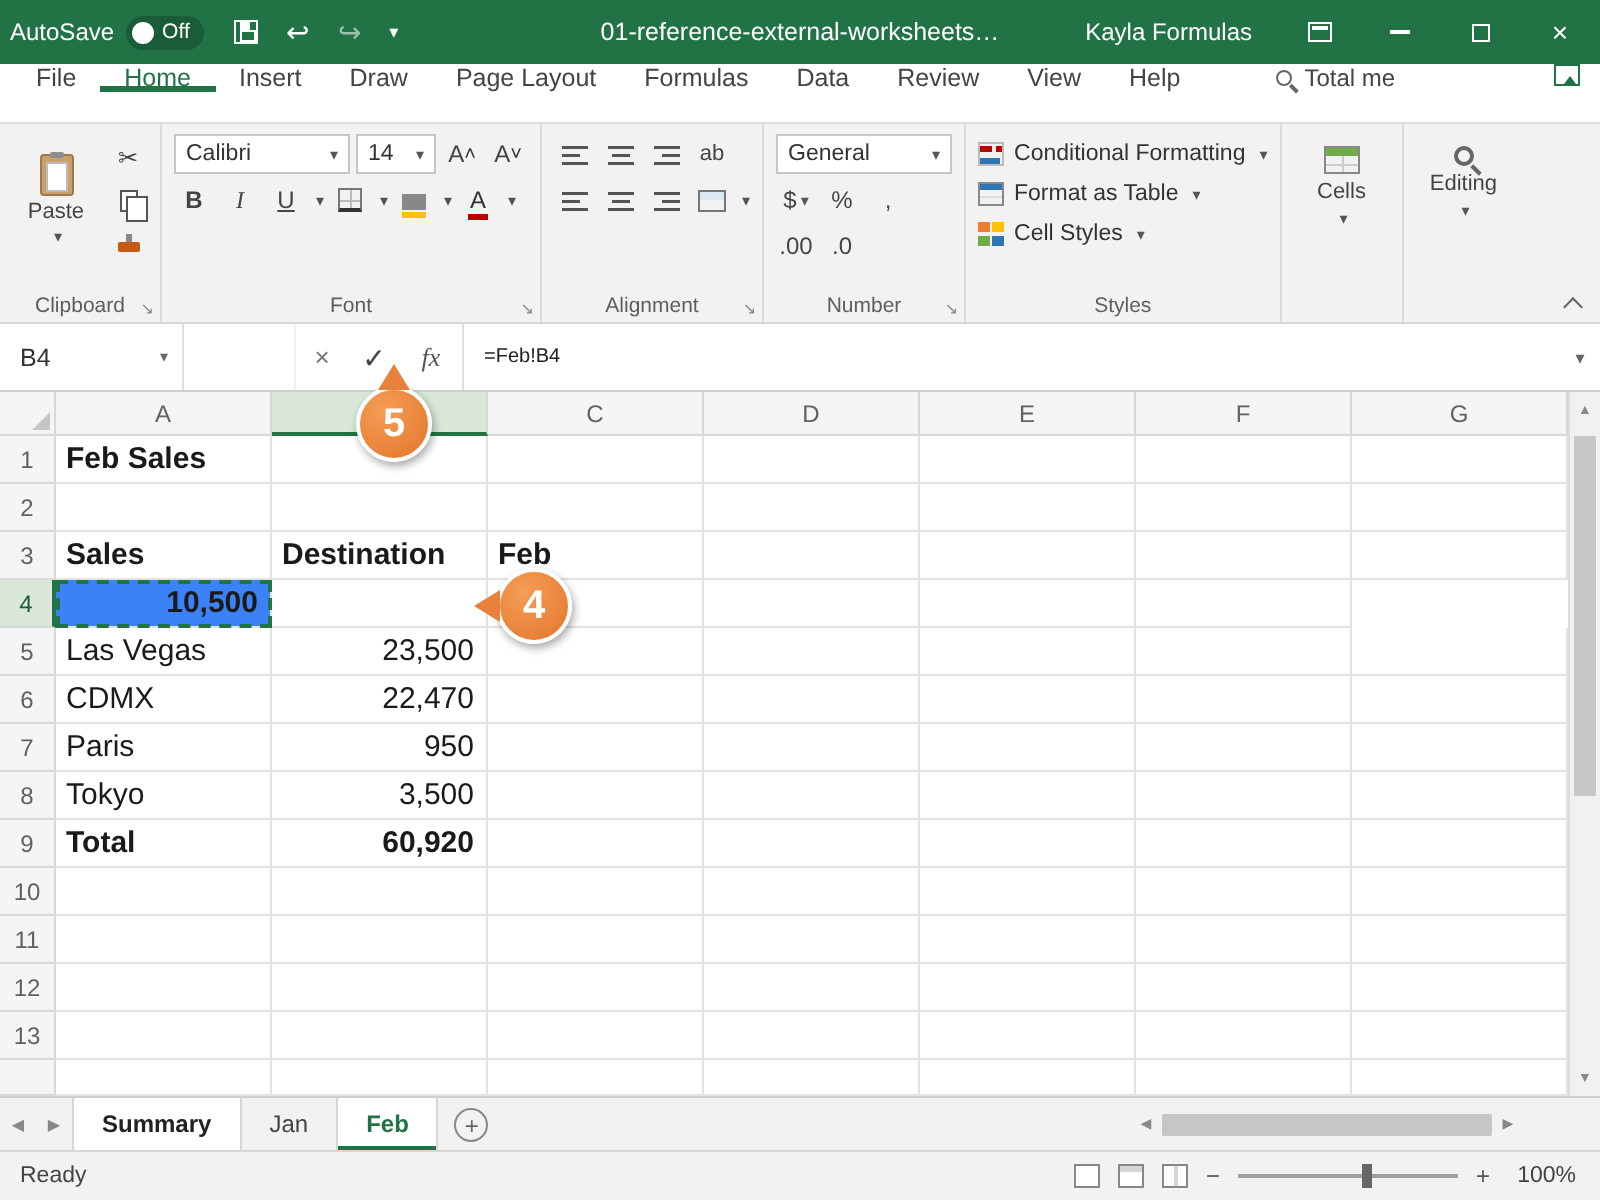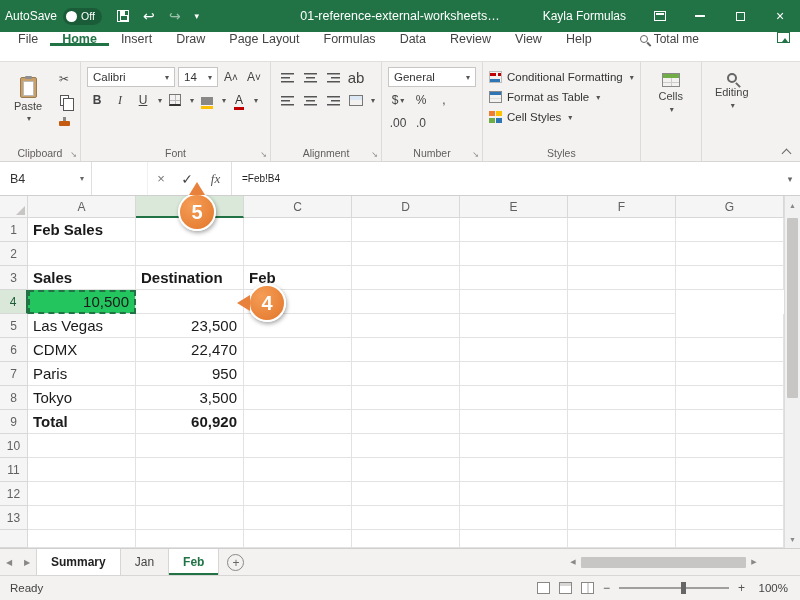--- a/index.html
+++ b/index.html
@@ -23,21 +23,21 @@
   .tb-user { font-size:12px; margin-right:14px; }
   .win-btn { width:40px; height:32px; display:flex; align-items:center; justify-content:center; font-size:14px; }
   .icon-ribbonopt { width:12px; height:10px; border:1.2px solid #fff; position:relative; }
   .icon-ribbonopt::before { content:""; position:absolute; top:1px; left:1px; right:1px; height:2px; background:#fff; }
   .icon-min { width:10px; height:1.5px; background:#fff; }
   .icon-restore { width:9px; height:9px; border:1.2px solid #fff; }
 
   
   .ribbon-tabs { position:absolute; top:32px; left:0; right:0; height:30px; background:#fff; border-bottom:1px solid #e1dfdd; display:flex; align-items:flex-start; padding-left:6px; }
   .rtab { padding:0 12px; display:flex; align-items:center; font-size:12.5px; color:#444; white-space:nowrap; }
-  .rtab.active { color:#217346; font-weight:bold; box-shadow:inset 0 -3px 0 #217346; }
+  .rtab.active { color:#217346; font-weight:normal; box-shadow:inset 0 -3px 0 #217346; }
   .tellme { display:flex; align-items:center; gap:6px; margin-left:26px; color:#444; padding:0 10px; }
   .icon-search { width:8px; height:8px; border:1.5px solid #666; border-radius:50%; position:relative; display:inline-block; }
   .icon-search::after { content:""; position:absolute; width:1.5px; height:5px; background:#666; left:7px; top:6px; transform:rotate(-45deg); }
   .share-btn { margin-left:auto; margin-right:10px; display:flex; align-items:center; }
   .icon-share { width:13px; height:11px; border:1.2px solid #217346; position:relative; }
   .icon-share::before { content:""; position:absolute; left:4px; top:2px; border:3px solid transparent; border-bottom:4px solid #217346; }
 
   
   .ribbon { position:absolute; top:62px; left:0; right:0; height:100px; background:#f3f2f1; border-bottom:1px solid #d8d6d4; display:flex; align-items:stretch; }
   .rgroup { position:relative; border-right:1px solid #dddbd9; padding:5px 6px 16px 6px; }
@@ -76,21 +76,21 @@
       linear-gradient(#555,#555) 0 5px/9px 1.5px no-repeat,
       linear-gradient(#555,#555) 0 9px/13px 1.5px no-repeat; }
   .al.c { background:
       linear-gradient(#555,#555) 0 1px/13px 1.5px no-repeat,
       linear-gradient(#555,#555) 2px 5px/9px 1.5px no-repeat,
       linear-gradient(#555,#555) 0 9px/13px 1.5px no-repeat; }
   .al.r { background:
       linear-gradient(#555,#555) 0 1px/13px 1.5px no-repeat,
       linear-gradient(#555,#555) 4px 5px/9px 1.5px no-repeat,
       linear-gradient(#555,#555) 0 9px/13px 1.5px no-repeat; }
-  .ab-wrap { font-size:15px; color:#444; letter-spacing:0; }
+  .ab-wrap { font-size:11px; color:#444; letter-spacing:0; }
   .icon-merge { width:14px; height:11px; border:1px solid #777; background:linear-gradient(#dbe8f4,#dbe8f4) 0 0/14px 4px no-repeat; }
 
   .num-syms { font-size:12px; color:#444; }
   .decs { font-size:9px; color:#444; }
 
   .styles-row { display:flex; align-items:center; gap:5px; height:20px; font-size:11.5px; color:#333; white-space:nowrap; }
   .icon-cf { width:13px; height:12px; background:
       linear-gradient(#c00000,#c00000) 0 1px/6px 3px no-repeat,
       linear-gradient(#2e75b6,#2e75b6) 0 7px/10px 3px no-repeat,
       linear-gradient(#c00000,#c00000) 8px 1px/5px 3px no-repeat; border:1px solid #bbb; }
@@ -127,21 +127,21 @@
   .corner { width:28px; height:22px; background:#f5f5f5; border-right:1px solid #d8d8d8; border-bottom:1px solid #d8d8d8; position:relative; }
   .corner::after { content:""; position:absolute; right:2px; bottom:2px; border-left:9px solid transparent; border-bottom:9px solid #c8c6c4; }
   .col-h { width:108px; height:22px; background:#f5f5f5; border-right:1px solid #d8d8d8; border-bottom:1px solid #d8d8d8; display:flex; align-items:center; justify-content:center; font-size:12px; color:#616161; }
   .col-h.hl { background:#d9e8d9; color:#1d5c38; border-bottom:2px solid #217346; }
   .grid-row { display:flex; height:24px; }
   .row-h { width:28px; background:#f5f5f5; border-right:1px solid #d8d8d8; border-bottom:1px solid #d8d8d8; display:flex; align-items:center; justify-content:center; font-size:12px; color:#616161; }
   .row-h.hl { background:#d9e8d9; color:#1d5c38; border-right:2px solid #217346; }
   .cell { width:108px; border-right:1px solid #e2e2e2; border-bottom:1px solid #e2e2e2; font-size:15px; line-height:23px; padding:0 5px; color:#1a1a1a; white-space:nowrap; overflow:hidden; }
   .cell.b { font-weight:bold; }
   .cell.num { text-align:right; padding-right:6px; }
-  .cell.selected { outline:2px dashed #217346; outline-offset:-2px; position:relative; z-index:2; background:#22c55e; }
+  .cell.selected { outline:2px dashed #217346; outline-offset:-2px; position:relative; z-index:2; background:#3b82f6;font-weight:bold; }
   .grid-row.filler { height:18px; overflow:hidden; }
 
   .vscroll { position:absolute; top:196px; right:0; width:16px; height:352px; background:#f1f1f1; border-left:1px solid #dcdcdc; }
   .vs-arrow { height:18px; display:flex; align-items:center; justify-content:center; font-size:7px; color:#8a8886; }
   .vs-arrow.bottom { position:absolute; bottom:0; left:0; right:0; }
   .vs-thumb { position:absolute; left:2px; top:22px; width:11px; height:180px; background:#c8c6c4; border-radius:1px; }
 
   
   .tabstrip { position:absolute; top:548px; left:0; right:0; height:27px; background:#f3f2f1; border-top:1px solid #d0cece; display:flex; align-items:stretch; }
   .nav { width:18px; display:flex; align-items:center; justify-content:center; font-size:8px; color:#8a8886; }

